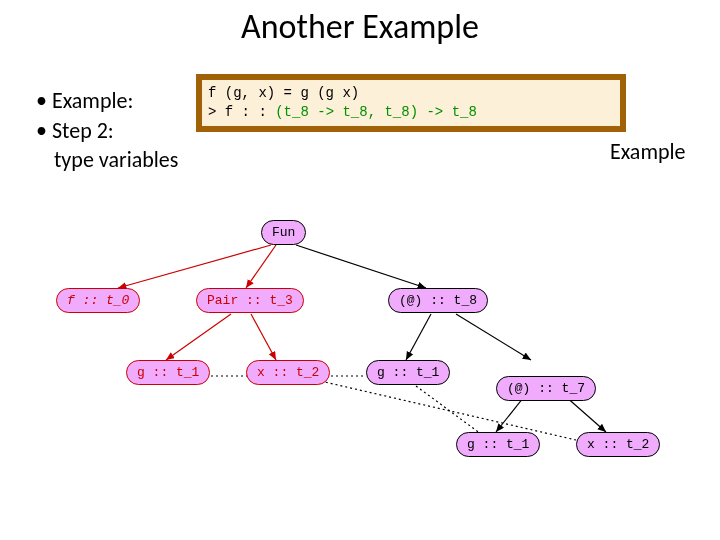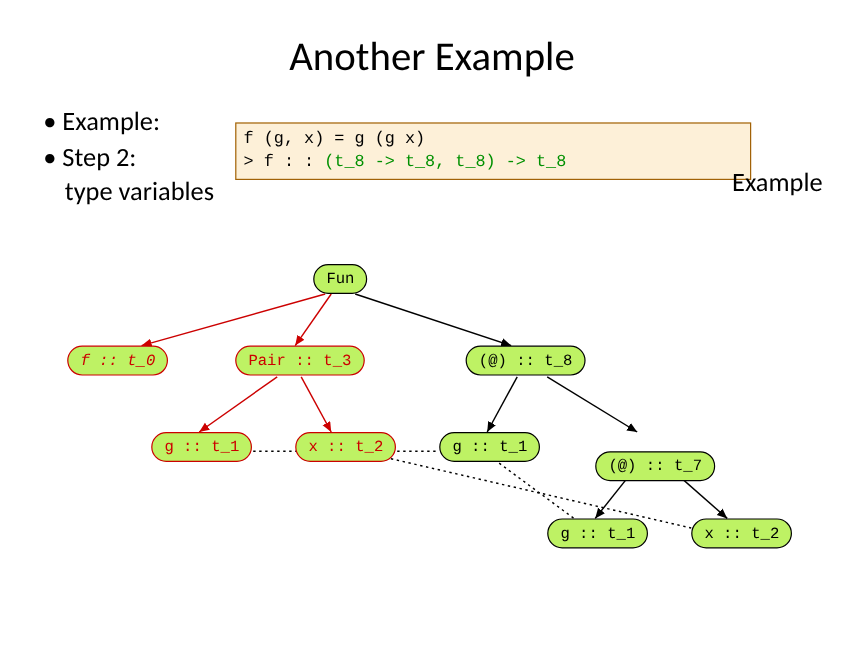--- a/index.html
+++ b/index.html
@@ -9,41 +9,41 @@
     background: #fff;
     font-family: Calibri, Arial, sans-serif;
     position: relative;
     overflow: hidden;
   }
   .title {
     text-align: center;
     font-size: 34px;
     font-weight: 400;
     color: #000;
-    padding-top: 27px;
+    padding-top: 6px;
     padding-bottom: 16px;
   }
   .bullets {
     position: absolute;
     top: 86px;
     left: 36px;
     font-size: 22px;
     color: #000;
     line-height: 1.35;
   }
   .bullets .bullet::before {
     content: "• ";
   }
   .codebox {
     position: absolute;
-    top: 102px;
+    top: 74px;
     left: 196px;
     width: 430px;
     background: #fdf0d8;
-    border: 1px solid #a16207;
+    border: 6px solid #a16207;
     padding: 4px 6px;
     font-family: "Courier New", monospace;
     font-size: 14px;
     line-height: 1.35;
     white-space: pre;
   }
   .codebox .cb-l2 { display: inline; }
   .codebox .hl-g { color: #009000; }
   .assign {
     position: absolute;
@@ -60,21 +60,21 @@
   }
 
   
   .node {
     position: absolute;
     border: 1px solid;
     border-radius: 14px;
     padding: 4px 10px;
     font-family: "Courier New", monospace;
     font-size: 13px;
-    background: #bef264;
+    background: #f0abfc;
     white-space: nowrap;
     text-align: center;
   }
   .node.red  { color: #c00; border-color: #c00; }
   .node.black{ color: #000; border-color: #000; }
 
   
   .edges { position: absolute; top: 0; left: 0; width: 648px; height: 270px; }
   .edges line { stroke-width: 1.2; }
   .edges .red   { stroke: #c00; }

